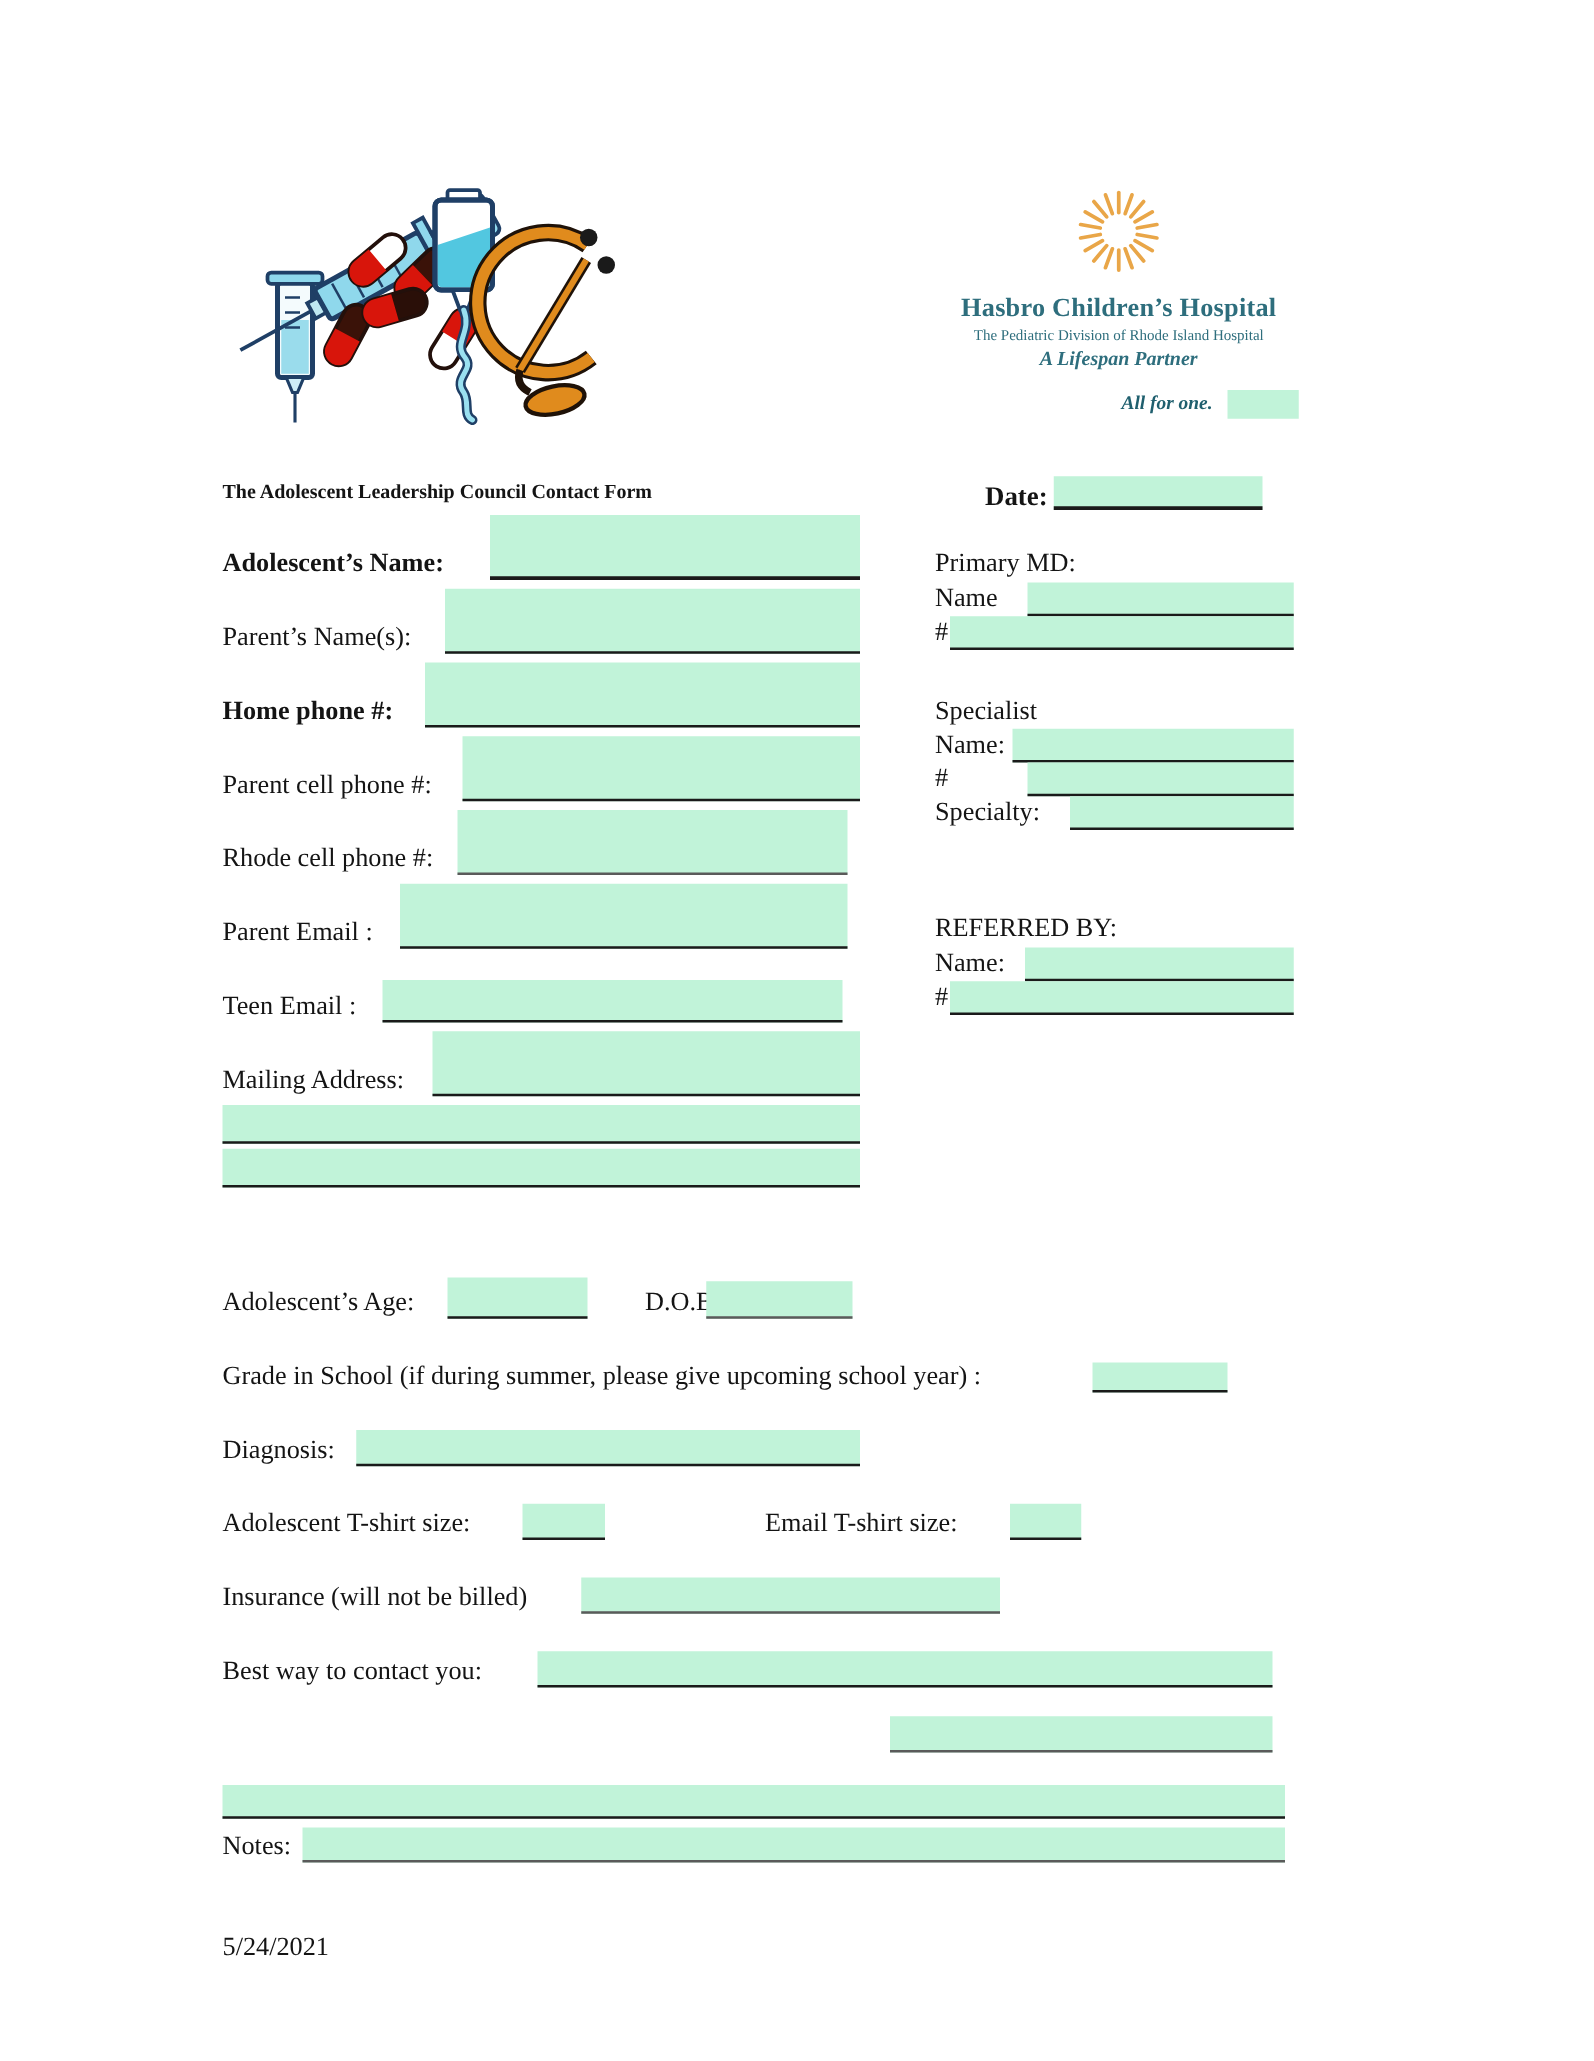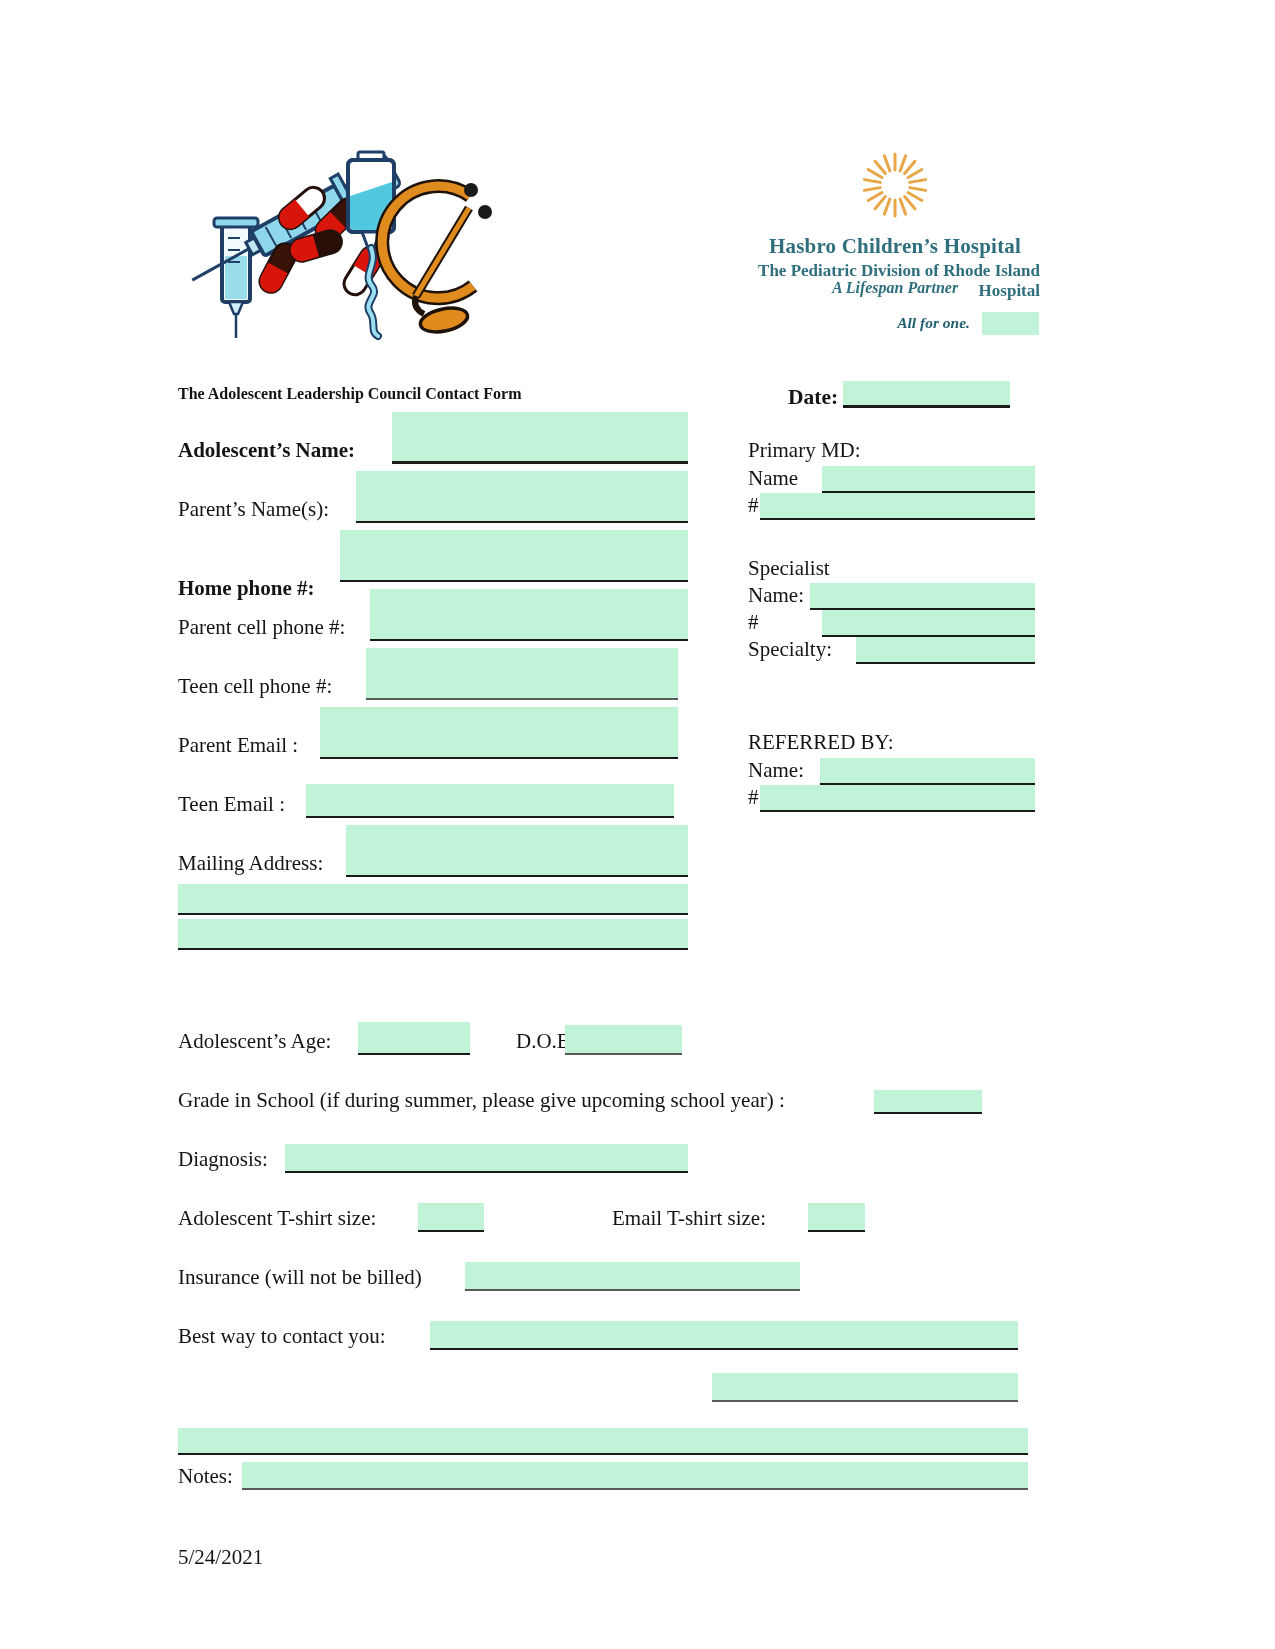--- a/index.html
+++ b/index.html
@@ -26,21 +26,21 @@
     box-sizing:border-box;
   }
   .hl.gray{border-bottom:2px solid #5a5a5a;}
   
   .hasbro{
     position:absolute;left:750px;top:140px;width:290px;height:205px;
     text-align:center;
   }
   .hasbro .sun{position:absolute;left:108px;top:8px;}
   .hasbro .hname{position:absolute;left:0;top:94px;width:290px;font-size:21px;font-weight:bold;color:#2e6e7d;letter-spacing:.2px;}
-  .hasbro .hsub{position:absolute;left:0;top:121px;width:290px;font-size:17px;font-weight:bold;color:#2e6e7d;text-align:right;}
+  .hasbro .hsub{position:absolute;left:0;top:121px;width:290px;font-size:12px;font-weight:normal;color:#2e6e7d;}
   .hasbro .hpartner{position:absolute;left:0;top:139px;width:290px;font-size:16px;font-style:italic;font-weight:bold;color:#2e6e7d;}
   .hasbro .htag{position:absolute;right:70px;top:174px;font-size:15.5px;font-style:italic;font-weight:bold;color:#1f5f6e;}
   .hasbro .htag-redaction{position:absolute;left:232px;top:172px;width:57px;height:23px;background:#c1f3d9;}
   .talc{position:absolute;left:172px;top:138px;}
   .footer{position:absolute;left:178px;top:1545px;font-size:21px;}
 </style>
 </head>
 <body>
 
 <div class="page">
@@ -149,27 +149,27 @@
   <span class="lbl b" style="left:178px;top:385px;font-size:16px;">The Adolescent Leadership Council Contact Form</span>
   <span class="lbl b" style="left:788px;top:385px;font-size:21.5px;">Date:</span>
   <div class="hl" style="left:843px;top:381px;width:167px;height:27px;border-bottom-width:3px;"></div>
 
   <span class="lbl b" style="left:178px;top:438px;">Adolescent’s Name:</span>
   <div class="hl" style="left:392px;top:412px;width:296px;height:52px;border-bottom-width:3px;"></div>
 
   <span class="lbl" style="left:178px;top:497px;">Parent’s Name(s):</span>
   <div class="hl" style="left:356px;top:471px;width:332px;height:52px;"></div>
 
-  <span class="lbl b" style="left:178px;top:556px;margin-top:20px;">Home phone #:</span>
+  <span class="lbl b" style="left:178px;top:556px;">Home phone #:</span>
   <div class="hl" style="left:340px;top:530px;width:348px;height:52px;"></div>
 
   <span class="lbl" style="left:178px;top:615px;">Parent cell phone #:</span>
   <div class="hl" style="left:370px;top:589px;width:318px;height:52px;"></div>
 
-  <span class="lbl" style="left:178px;top:674px;">Teen cell phone #:</span>
+  <span class="lbl" style="left:178px;top:674px;">Rhode cell phone #:</span>
   <div class="hl gray" style="left:366px;top:648px;width:312px;height:52px;"></div>
 
   <span class="lbl" style="left:178px;top:733px;">Parent Email :</span>
   <div class="hl" style="left:320px;top:707px;width:358px;height:52px;"></div>
 
   <span class="lbl" style="left:178px;top:792px;">Teen Email :</span>
   <div class="hl" style="left:306px;top:784px;width:368px;height:34px;"></div>
 
   <span class="lbl" style="left:178px;top:851px;">Mailing Address:</span>
   <div class="hl" style="left:346px;top:825px;width:342px;height:52px;"></div>

